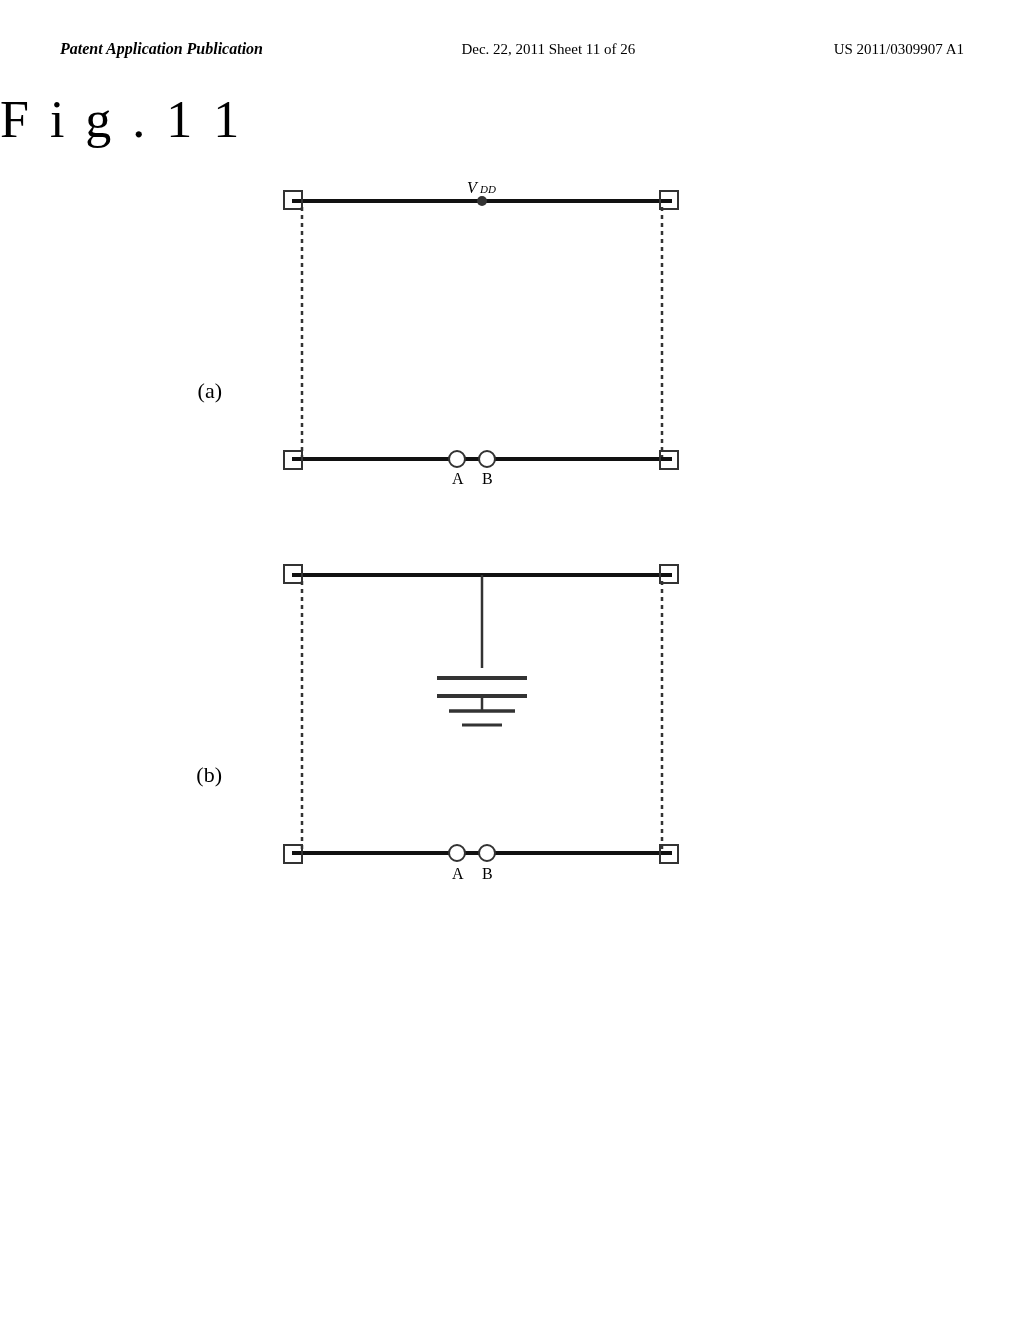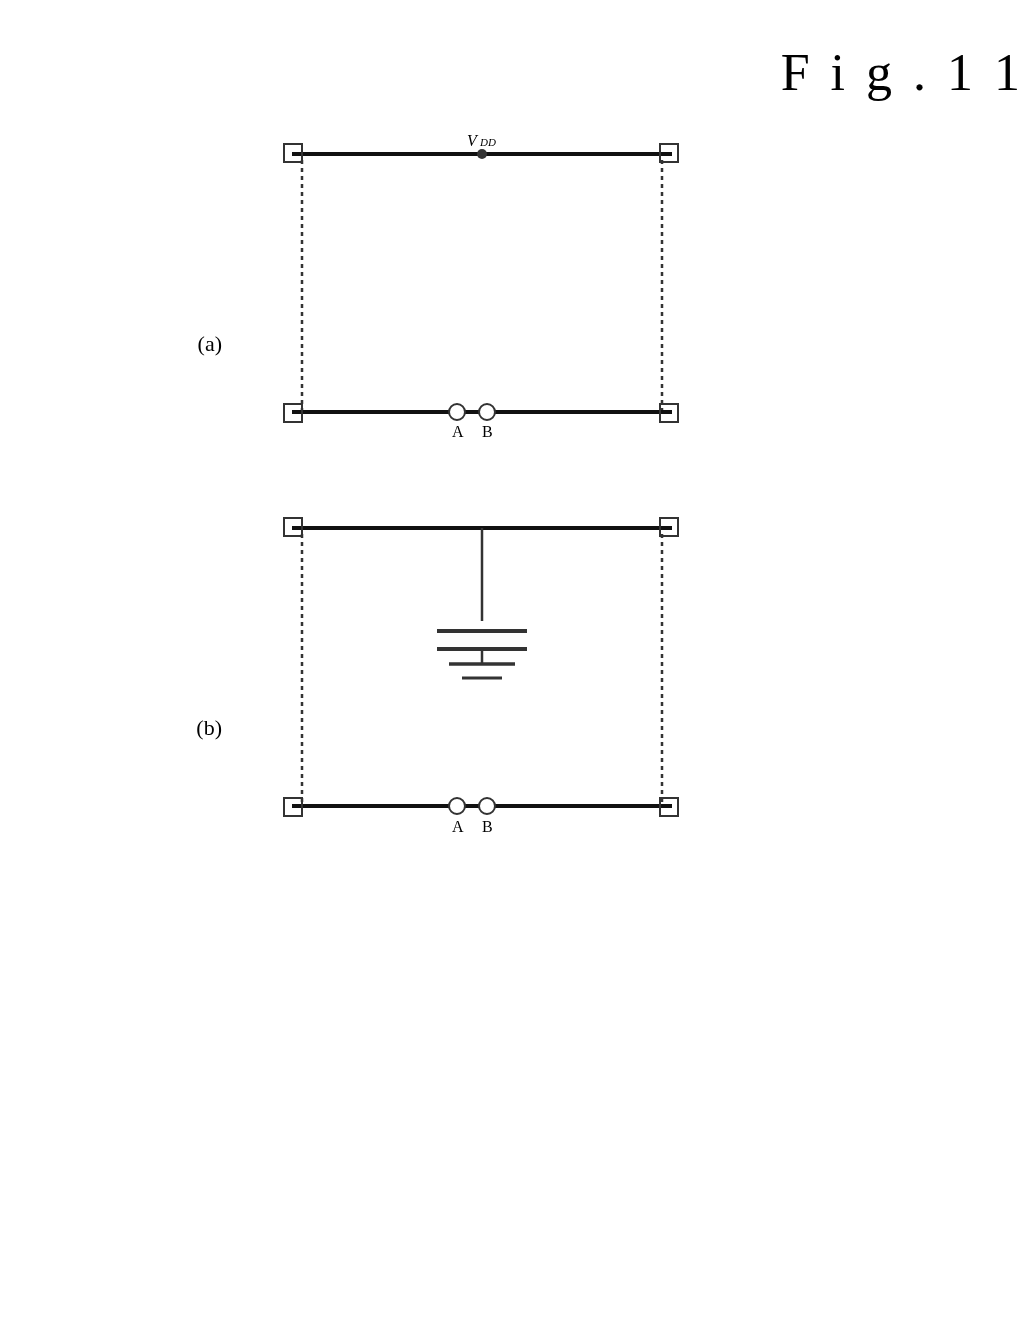--- a/index.html
+++ b/index.html
@@ -36,24 +36,24 @@
     .header-center {
       font-size: 15px;
     }
 
     .header-right {
       font-size: 15px;
     }
 
     
     .fig-title {
-      text-align: right;
+      text-align: left;
       font-size: 52px;
       font-family: 'Times New Roman', Times, serif;
-      margin-top: 43px;
+      margin-top: 32px;
       letter-spacing: 4px;
     }
 
     
     .diagrams-area {
       display: flex;
       flex-direction: column;
       align-items: center;
       margin-top: 30px;
     }
@@ -88,20 +88,25 @@
 
     svg {
       overflow: visible;
     }
   </style>
 </head>
 <body>
 
 <div class="page-container">
 
+  <div class="header">
+    <div class="header-left">Patent Application Publication</div>
+    <div class="header-center">Dec. 22, 2011  Sheet 11 of 26</div>
+    <div class="header-right">US 2011/0309907 A1</div>
+  </div>
 
   <div class="fig-title">F i g .  1 1</div>
 
   <div class="diagrams-area">
 
     <div class="diagram-row">
       <div class="diagram-label">(a)</div>
       <div class="diagram-svg-container">
         <svg width="520" height="320" viewBox="0 0 520 320">
 

